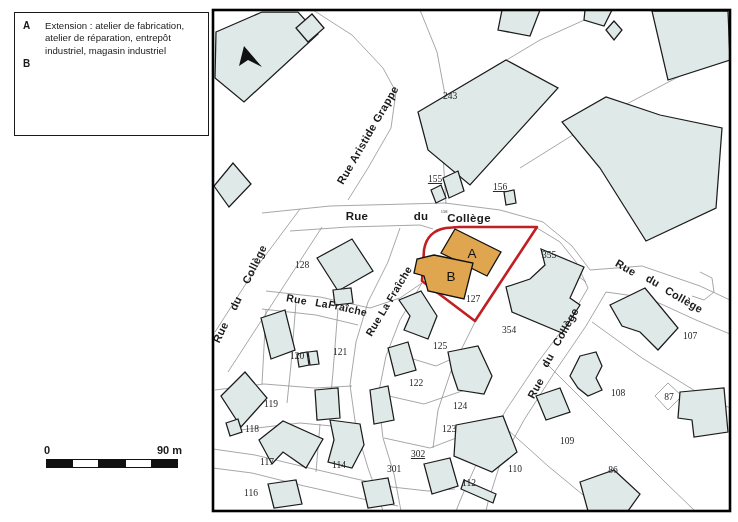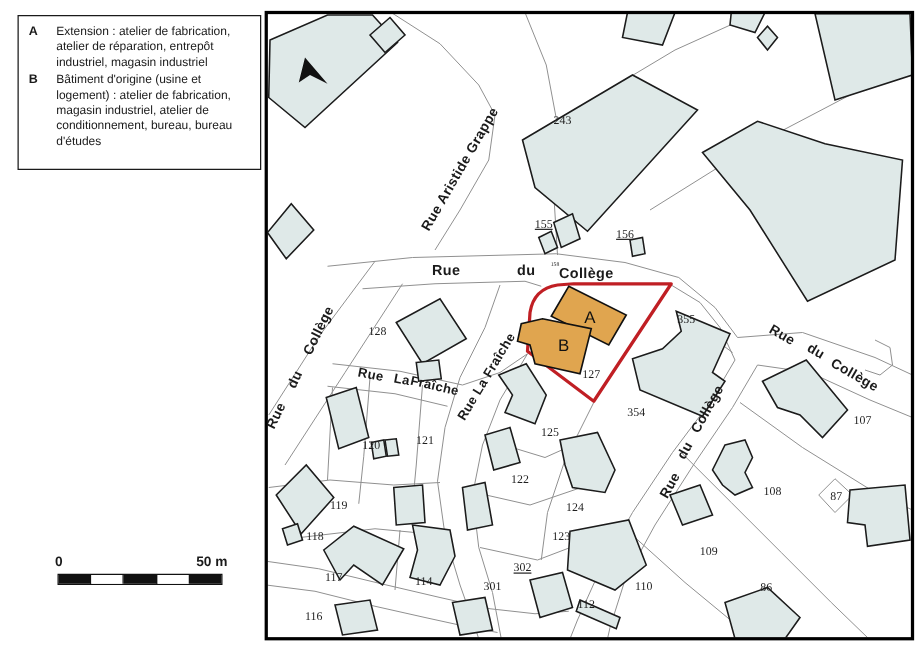--- a/index.html
+++ b/index.html
@@ -161,28 +161,27 @@
       <rect x="213" y="10" width="517" height="501" fill="none" stroke="#000000" stroke-width="2.6"></rect>
     </svg>
 
   <div class="legend">
     <div class="legend-row">
       <span class="legend-key">A</span>
       <span class="legend-text">Extension : atelier de fabrication, atelier de réparation, entrepôt industriel, magasin industriel</span>
     </div>
     <div class="legend-row">
       <span class="legend-key">B</span>
-      <span class="legend-text">Bâtiment d'origine (usine et logement) : atelier de fabrication, magasin industriel, atelier de conditionnement, bureau, bureau d'études</span>
     </div>
   </div>
 
   <div class="scalebar">
     <div class="scale-labels">
       <span>0</span>
-      <span>50 m</span>
+      <span>90 m</span>
     </div>
     <div class="scale-segments" id="scale-segments">
         <div class="seg dark"></div>
         <div class="seg light"></div>
         <div class="seg dark"></div>
         <div class="seg light"></div>
         <div class="seg dark"></div>
       </div>
   </div>
 

